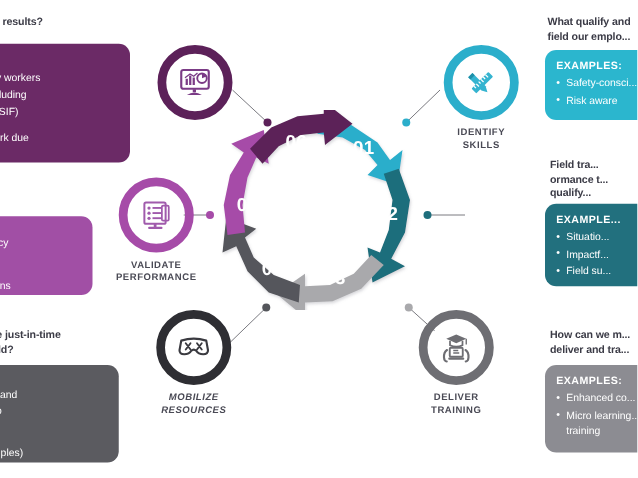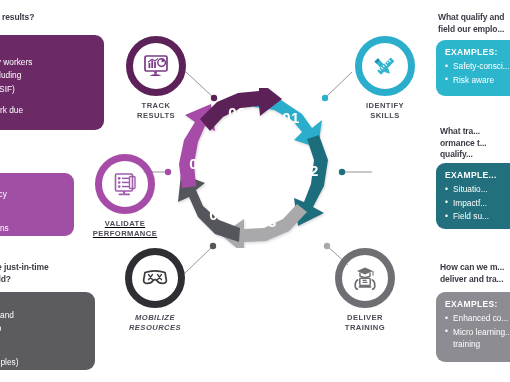--- a/index.html
+++ b/index.html
@@ -115,27 +115,23 @@
             <rect x="11.1" y="8" width="1.8" height="6" fill="#7B3B86"></rect>
             <polyline points="5,8.2 9,5.2 12,7 15,4.4" fill="none" stroke="#7B3B86" stroke-width="1.1"></polyline>
             <circle cx="18.6" cy="8.6" r="3.8" fill="none" stroke="#7B3B86" stroke-width="1.5"></circle>
             <path d="M18.6 8.6 L18.6 4.8 A3.8 3.8 0 0 1 22.1 7.1 Z" fill="#7B3B86"></path>
             <rect x="11.2" y="17.4" width="2.6" height="2.4" fill="#7B3B86"></rect>
             <path d="M6.5 22 Q12.5 18 18.5 22 Z" fill="#7B3B86"></path>
           </svg>
         </span>
       </div>
     </div>
-    <div class="node-label">
-      <span>TRACK</span><br>
-      <span>RESULTS</span>
-    </div>
-  </div>
-
-  <div class="node" style="left:88px;top:154px;text-decoration:underline;">
+  </div>
+
+  <div class="node" style="left:88px;top:142px;">
     <div class="ring" style="border:7px solid #A64BA8;">
       <div class="inner">
         <span>
           <svg width="26" height="25" viewBox="0 0 26 25">
             <rect x="3.5" y="2" width="17" height="17" rx="1.3" fill="none" stroke="#A05BAC" stroke-width="1.6"></rect>
             <rect x="17.5" y="4.5" width="5.5" height="12" rx="1" fill="none" stroke="#A05BAC" stroke-width="1.4"></rect>
             <circle cx="7.2" cy="6.4" r="1.3" fill="#A05BAC"></circle>
             <circle cx="7.2" cy="10.5" r="1.3" fill="#A05BAC"></circle>
             <circle cx="7.2" cy="14.6" r="1.3" fill="#A05BAC"></circle>
             <rect x="10" y="5.6" width="7.5" height="1.5" fill="#A05BAC"></rect>
@@ -266,21 +262,21 @@
   </div>
   <div class="ex-box" style="left:436px;top:40px;width:120px;height:56px;background:#2BB6CE;">
     <div class="ex-title">EXAMPLES:</div>
     <ul class="ex-list">
       <li>Safety-consci...</li>
       <li>Risk aware</li>
     </ul>
   </div>
 
   <div class="q-head" style="left:440px;top:126px;width:110px;">
-    <span>What tra...</span><br>
+    <span>Field tra...</span><br>
     <span>ormance t...</span><br>
     <span>qualify...</span>
   </div>
   <div class="ex-box" style="left:436px;top:163px;width:120px;height:66px;background:#22707E;">
     <div class="ex-title">EXAMPLE...</div>
     <ul class="ex-list">
       <li>Situatio...</li>
       <li>Impactf...</li>
       <li>Field su...</li>
     </ul>

